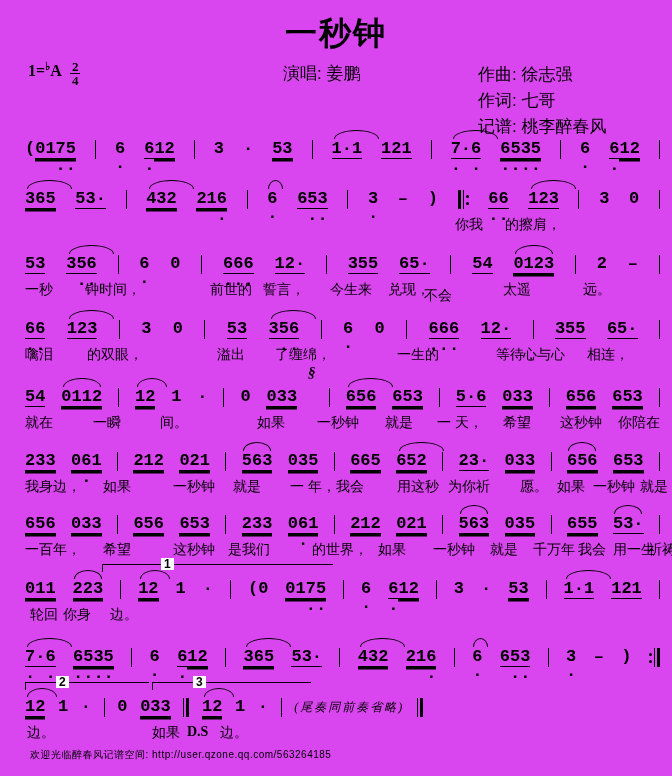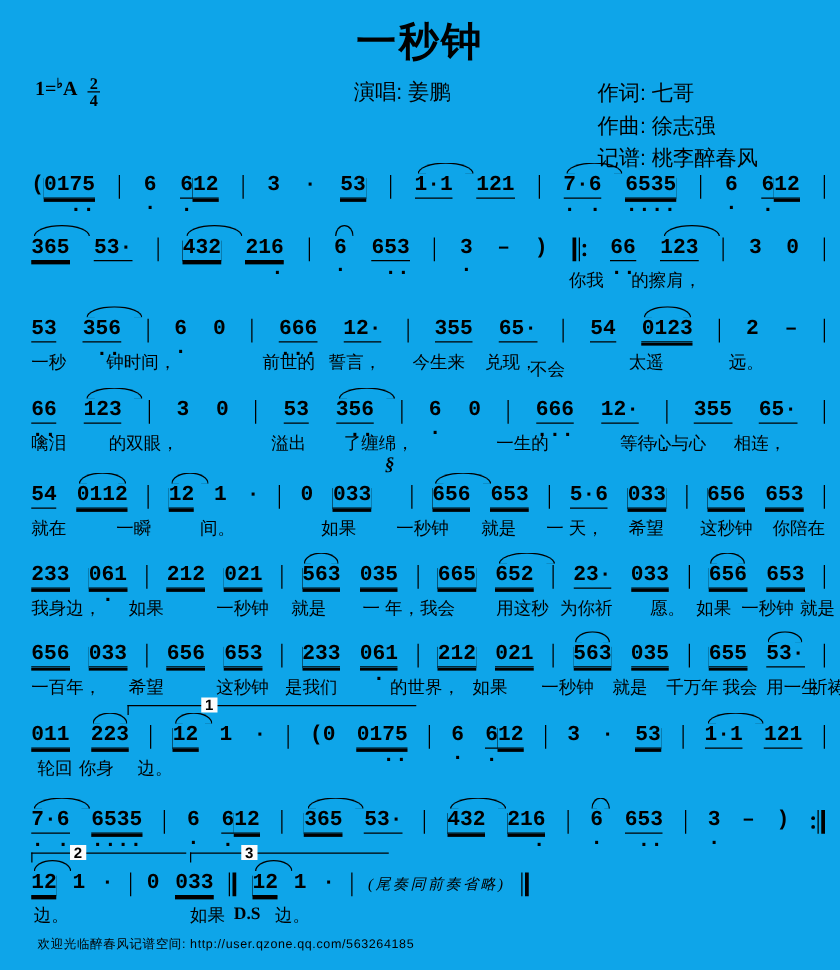--- a/index.html
+++ b/index.html
@@ -1,18 +1,18 @@
 <!DOCTYPE html>
 <html><head>
 <meta charset="utf-8">
 <style>
   html,body{margin:0;padding:0;}
   body{width:672px;height:776px;position:relative;background:#fcfcfc;color:#000;
        font-family:"Liberation Sans",sans-serif;overflow:hidden;}
-  .page{position:absolute;inset:0;background:#0ea5e9;}
+  .page{position:absolute;inset:0;background:#d946ef;}
   .title{position:absolute;top:12px;left:0;right:0;text-align:center;
          font-size:32px;font-weight:bold;letter-spacing:2px;font-family:"Liberation Serif",serif;}
   .keysig{position:absolute;top:60px;left:28px;font-size:16px;font-weight:bold;
           font-family:"Liberation Serif",serif;display:flex;gap:8px;align-items:flex-start;}
   .keysig sup{font-size:11px;}
   .ts{display:inline-flex;flex-direction:column;text-align:center;font-size:13px;line-height:13px;font-weight:bold;}
   .ts .up{border-bottom:1.2px solid #000;padding:0 2px;}
   .singer{position:absolute;top:62px;left:283px;font-size:17px;}
   .credits{position:absolute;top:62px;left:478px;font-size:17px;line-height:26px;}
   .footer{position:absolute;left:30px;top:748px;font-size:10px;letter-spacing:0.5px;}
@@ -56,22 +56,22 @@
     <span><span>1=</span><sup>♭</sup><span>A</span></span>
     <span class="ts">
       <span class="up">2</span>
       <span>4</span>
     </span>
   </div>
 
   <div class="singer">演唱: 姜鹏</div>
 
   <div class="credits">
+    <div>作曲: 徐志强</div>
     <div>作词: 七哥</div>
-    <div>作曲: 徐志强</div>
     <div>记谱: 桃李醉春风</div>
   </div>
 
   <div id="score">
       <div class="sys" style="top: 140px; width: 635px;">
         <div class="notes">
           <span class="note">
             <span class="pre">(</span>
             <span class="seg">
               <span class="t u2">0175</span>

